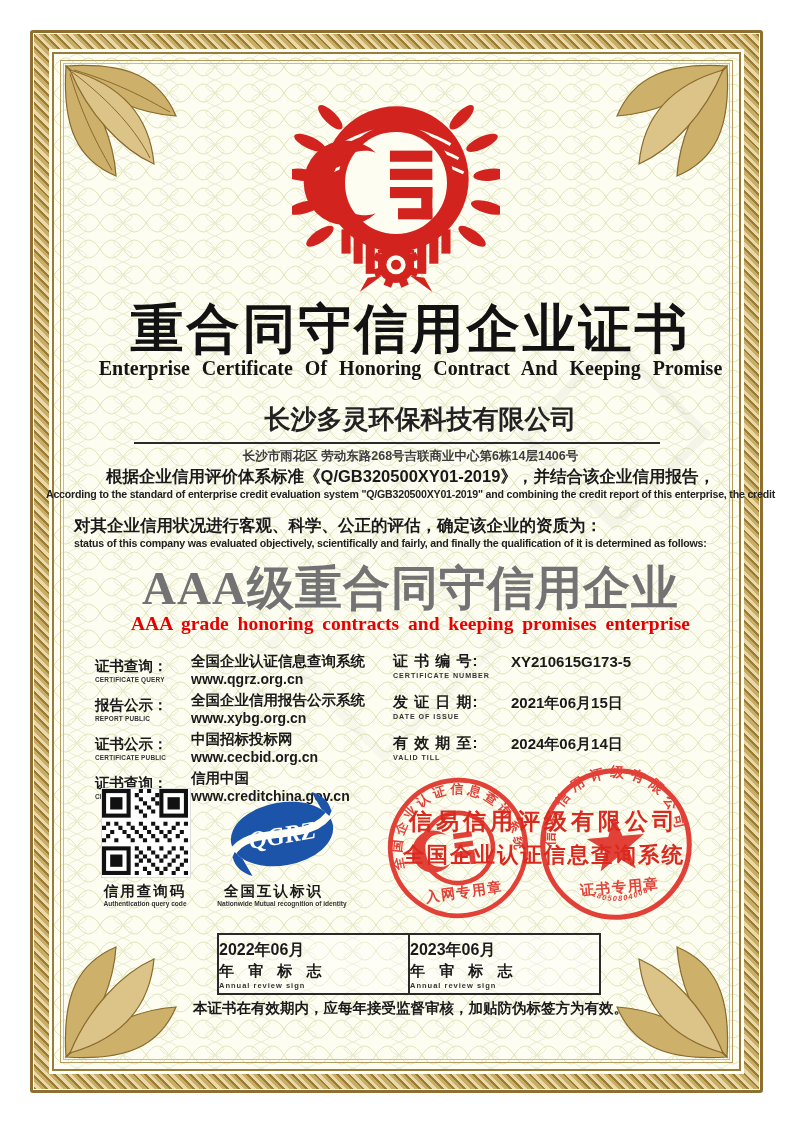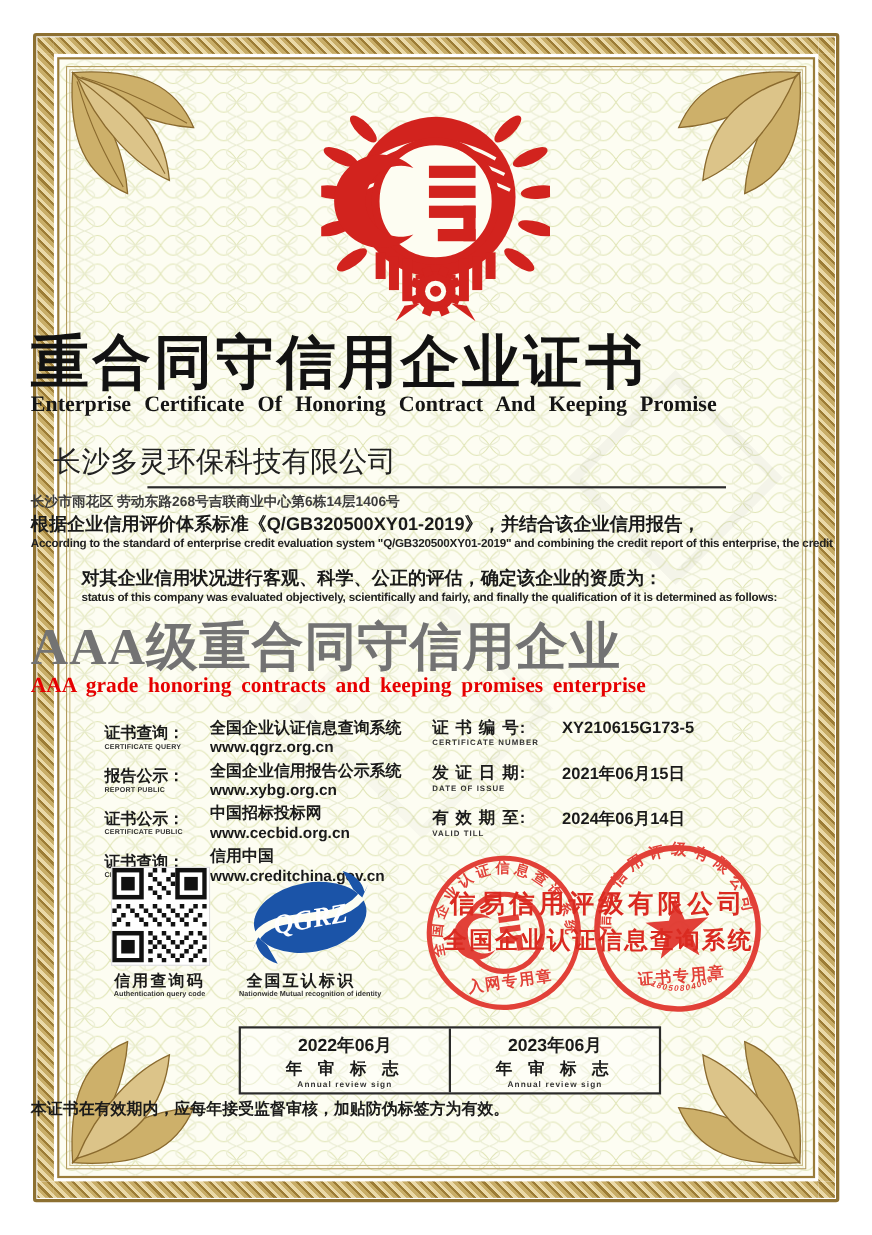--- a/index.html
+++ b/index.html
@@ -15,25 +15,25 @@
   .paper{position:absolute;inset:54px;background:#fdfdf2;}
   .net{position:absolute;inset:54px;}
   .corner{position:absolute;width:150px;height:150px;}
   .corner.tl{top:62px;left:62px;}
   .corner.tr{top:62px;right:62px;transform:scaleX(-1);}
   .corner.bl{bottom:62px;left:62px;transform:scaleY(-1);}
   .corner.br{bottom:62px;right:62px;transform:scale(-1,-1);}
   .wm{position:absolute;border:9px solid #6a6a6a;opacity:.06;transform:rotate(45deg);}
   
   .abs{position:absolute;}
-  .ctr{left:0;right:0;text-align:left;padding-left:28px;}
+  .ctr{left:0;right:0;text-align:center;padding-left:28px;}
   .title-cn{top:294px;font-size:53px;font-weight:900;letter-spacing:3px;color:#121212;}
   .title-en{top:357px;font-family:"Liberation Serif",serif;font-weight:700;font-size:20px;
             word-spacing:7px;color:#151515;}
-  .company{top:402px;font-size:26px;font-weight:400;color:#222;margin-left:20px;}
+  .company{top:402px;font-size:26px;font-weight:700;color:#222;margin-left:20px;}
   .rule{top:442px;left:134px;width:526px;height:2px;background:#2b2b2b;}
   .address{top:448px;font-size:12.5px;font-weight:700;color:#3d3d3d;}
   .p1cn{top:466px;font-size:16.5px;font-weight:700;}
   .p1en{top:488px;font-size:10.6px;font-weight:700;letter-spacing:-.2px;color:#222;}
   .p2cn{top:515px;left:74px;font-size:16.5px;font-weight:700;text-align:left;}
   .p2en{top:537px;left:74px;font-size:10.6px;font-weight:700;letter-spacing:-.2px;text-align:left;color:#222;}
   .grade-cn{top:557px;font-family:"Liberation Serif",serif;font-size:47px;font-weight:900;
             letter-spacing:1px;color:#737373;}
   .grade-en{top:613px;font-family:"Liberation Serif",serif;font-size:19.5px;font-weight:700;
             word-spacing:4px;color:#e60000;}
@@ -61,21 +61,21 @@
   .stamp{position:absolute;opacity:.93;}
   .stamp-l{left:384px;top:774px;width:148px;height:148px;transform:rotate(-8deg);}
   .stamp-r{left:536px;top:764px;width:160px;height:160px;transform:rotate(-5deg);}
   .ov1{top:806px;left:388px;width:312px;text-align:center;font-size:23px;font-weight:700;
        letter-spacing:4px;color:#da2a20;z-index:7;}
   .ov2{top:840px;left:382px;width:324px;text-align:center;font-size:21.5px;font-weight:700;
        letter-spacing:2px;color:#da2a20;z-index:7;}
   
   .review{position:absolute;left:217px;top:933px;width:380px;height:58px;display:flex;
           border:2px solid #2a2a2a;background:rgba(255,255,255,.35);}
-  .review .cell{flex:1;text-align:center;padding-top:5px;}
+  .review .cell{flex:1;padding-top:5px;}
   .review .cell + .cell{border-left:2px solid #2a2a2a;}
   .review .d{font-size:16px;font-weight:700;}
   .review .c{font-size:15px;font-weight:700;letter-spacing:5px;margin-top:1px;}
   .review .e{font-size:7.5px;font-weight:700;letter-spacing:1px;color:#333;}
   .valid{top:999px;font-size:14.5px;font-weight:700;}
   .note{position:absolute;top:1022px;left:67px;width:662px;font-size:11.8px;font-weight:700;
         line-height:1.34;text-align:justify;color:#222;}
   svg{display:block;}
 </style>
 </head>

